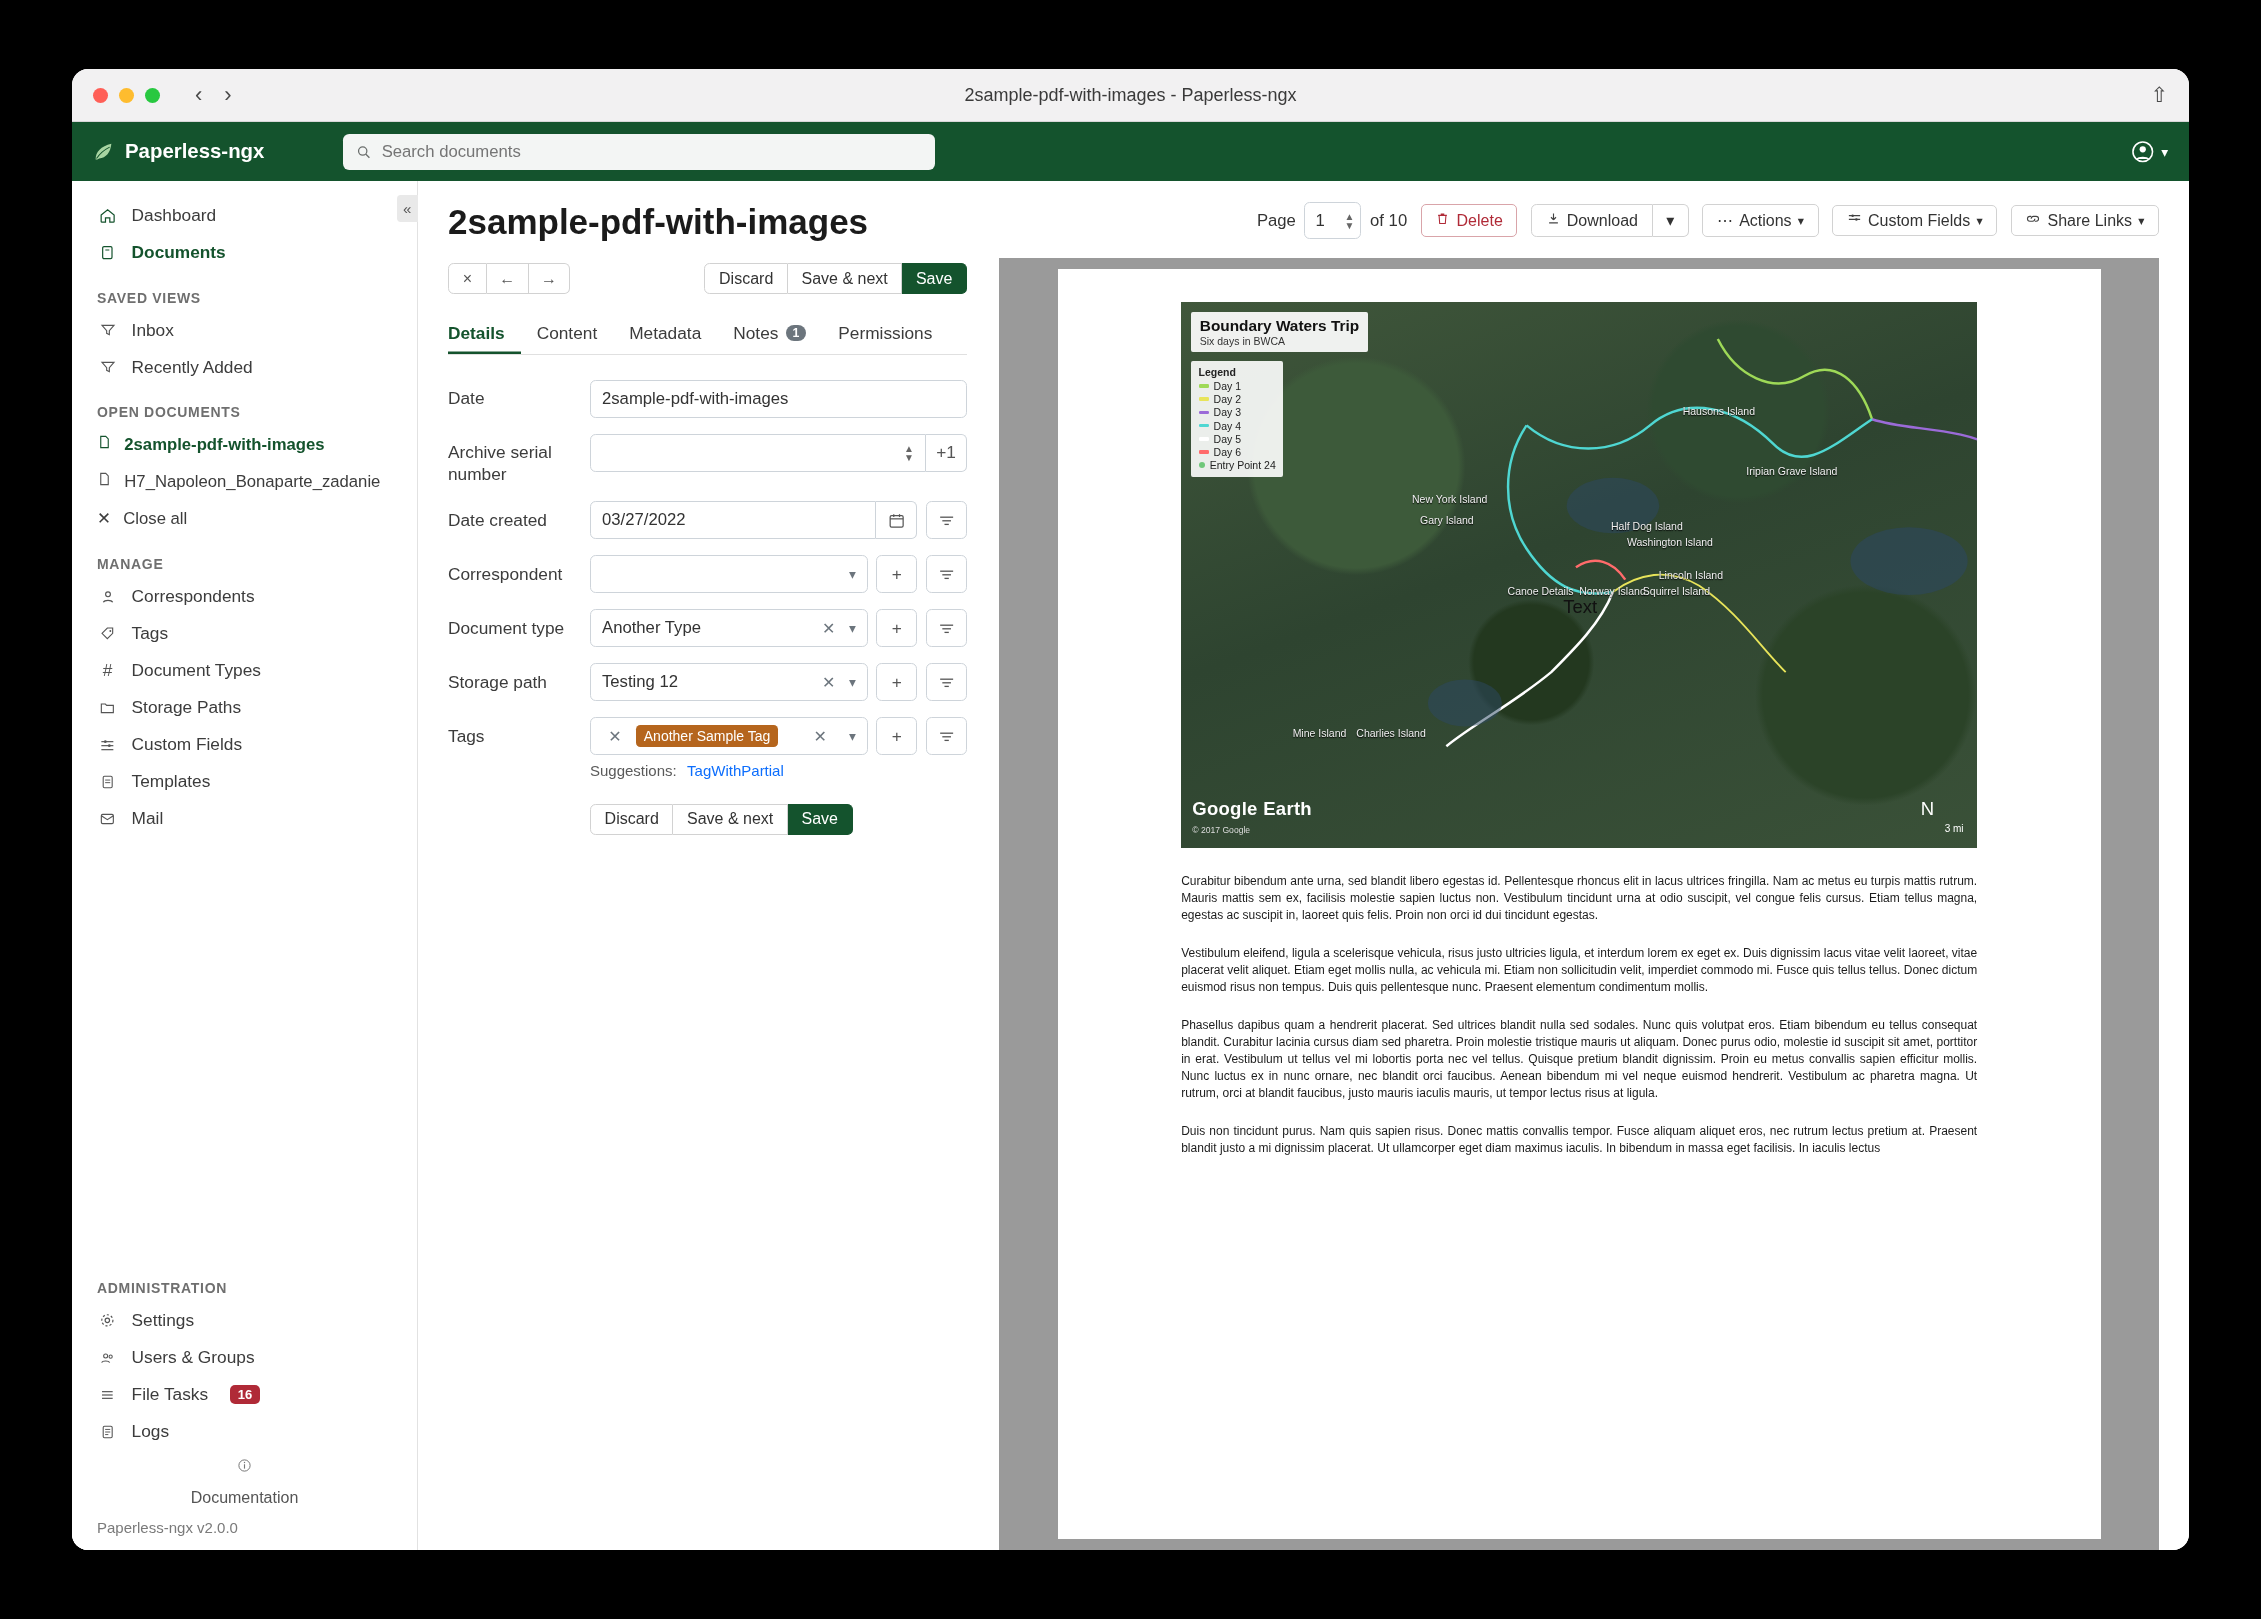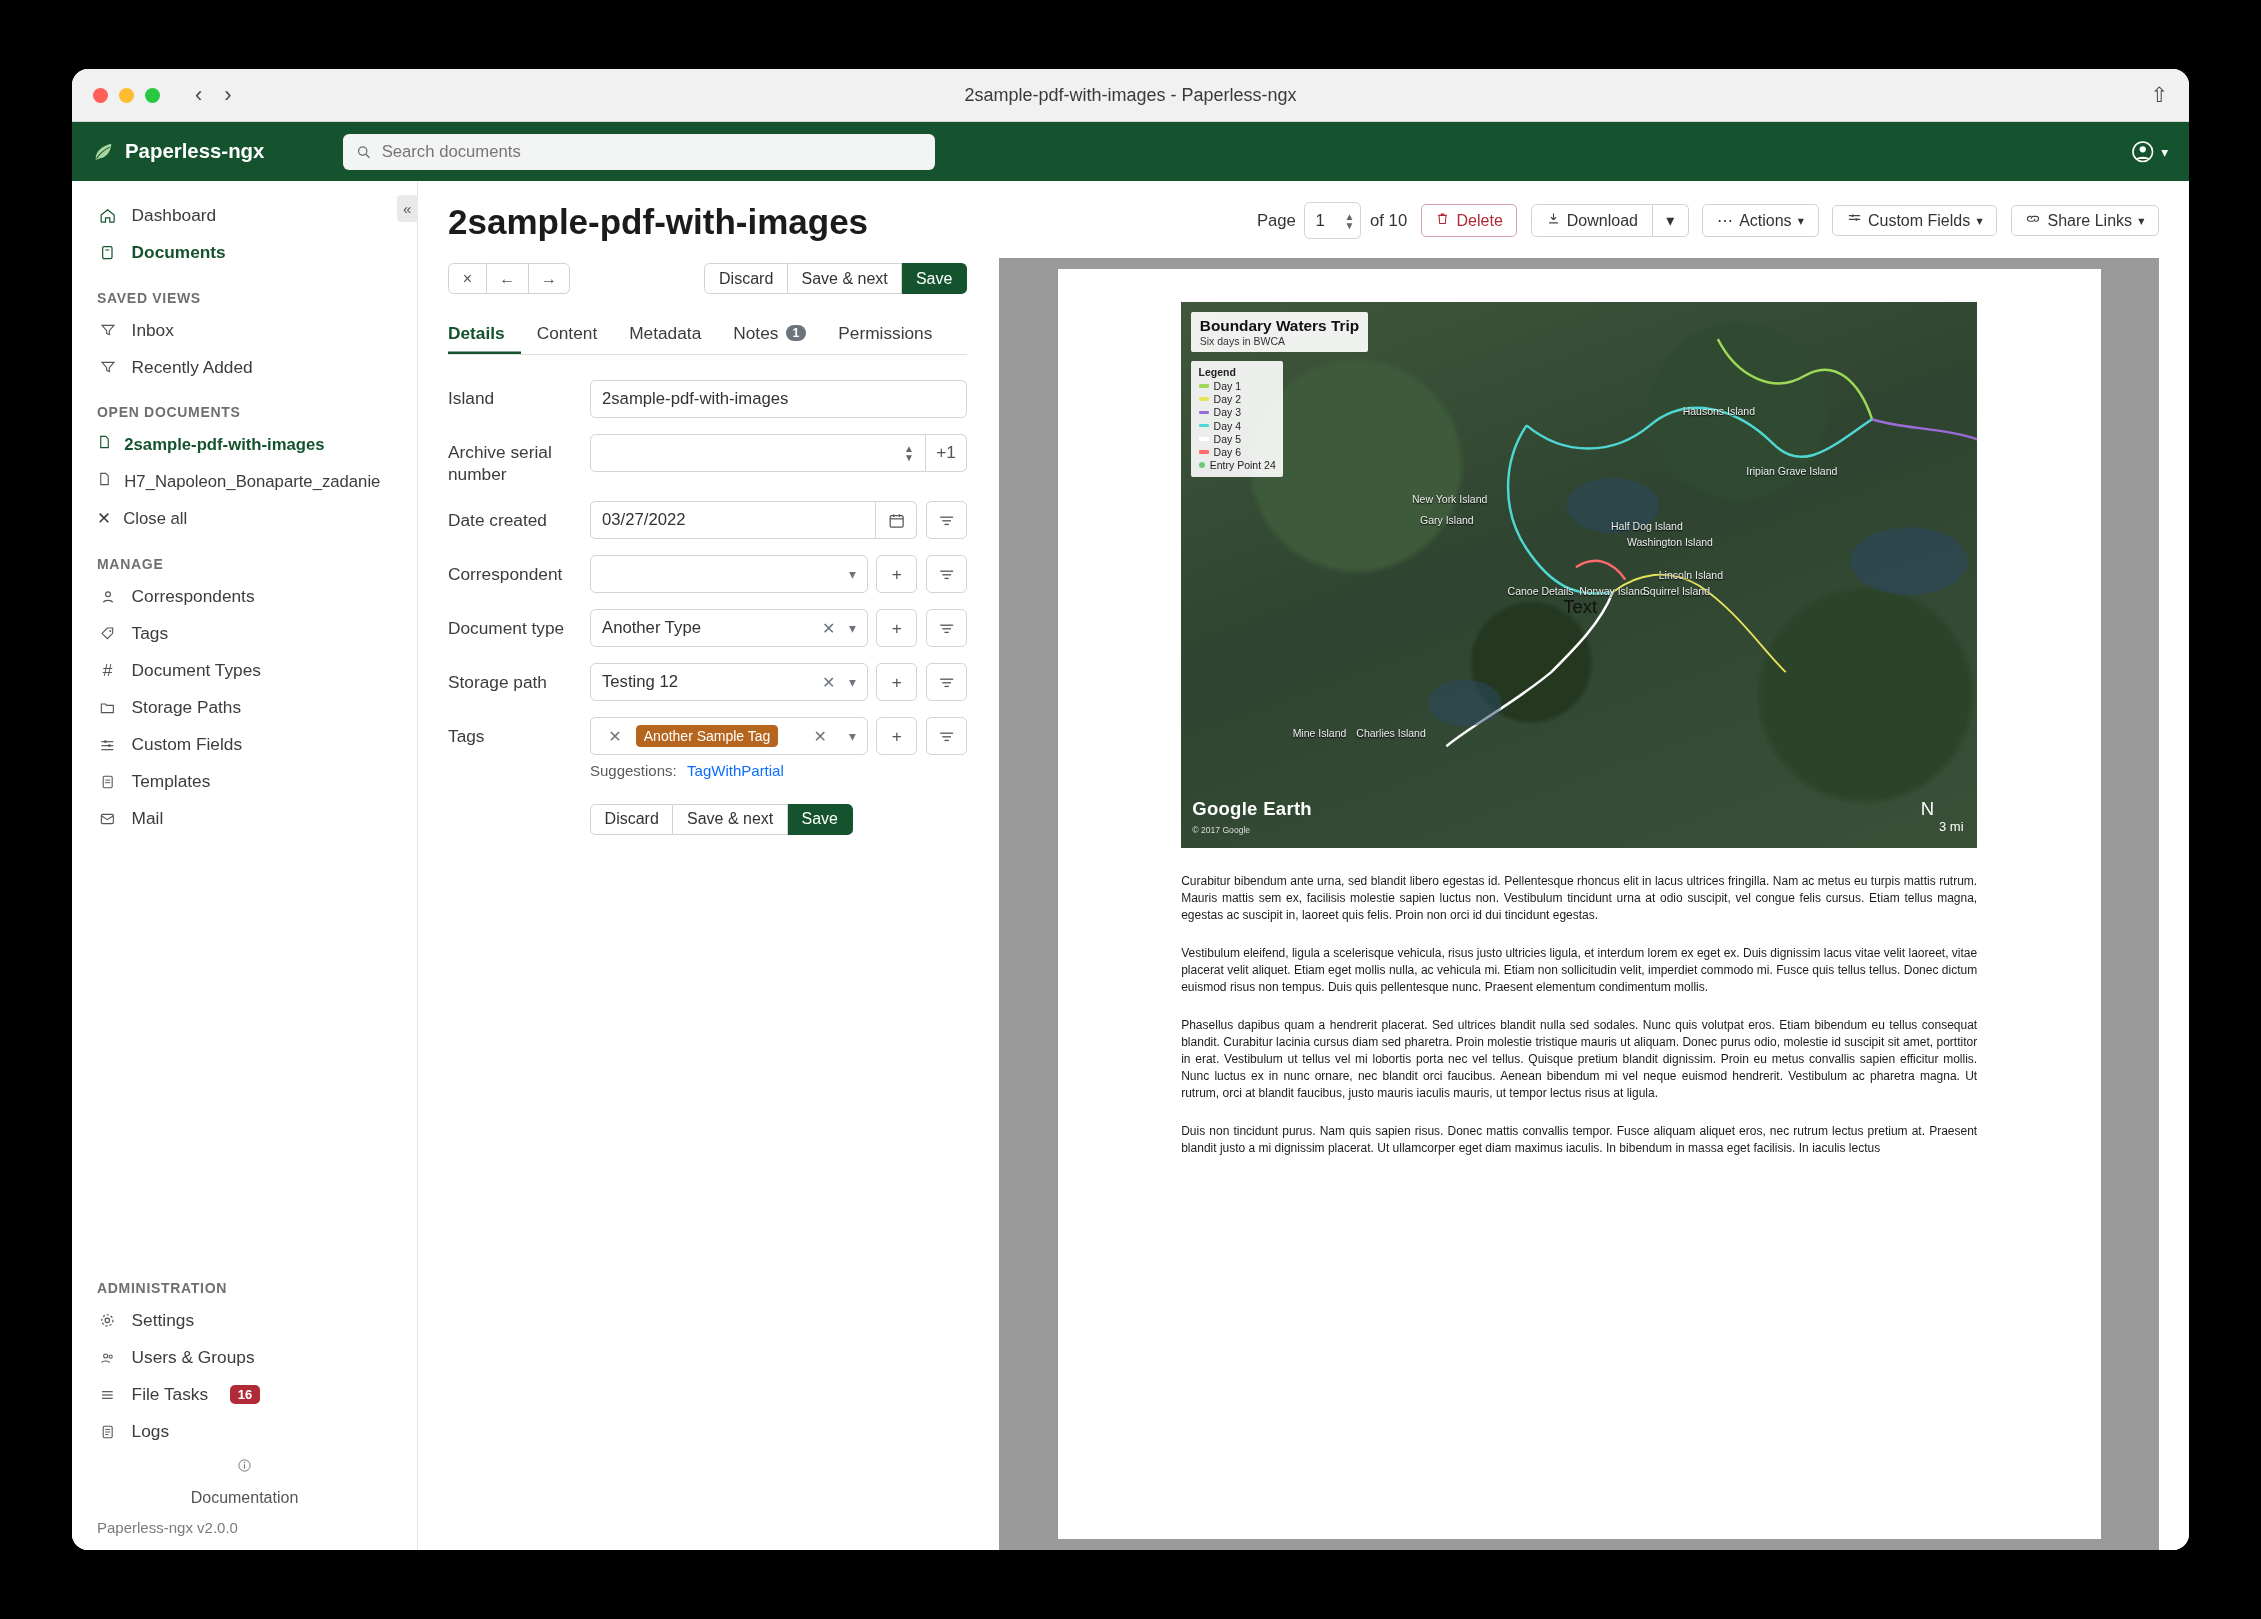--- a/index.html
+++ b/index.html
@@ -215,21 +215,21 @@
     position: absolute; left: 10px; top: 59px;
     background: rgba(255,255,255,0.9); padding: 5px 7.4px; border-radius: 1.9px;
     font-size: 10.5px; color: #222;
   }
   .map .legend .lg-title { font-weight: 700; margin-bottom: 2.5px; }
   .map .legend .lg-row { display: flex; align-items: center; gap: 5px; margin: 1.2px 0; }
   .map .legend .sw { width: 10px; height: 3.7px; border-radius: 1.2px; }
   .map .lbl { position: absolute; color: #f0f0f0; font-size: 10.5px; text-shadow: 0 0.6px 1.2px #000; }
   .map .ge { position: absolute; left: 11px; bottom: 28px; color: #fff; font-size: 18.5px; font-weight: 600; letter-spacing: 0.3px; }
   .map .ge-sub { position: absolute; left: 11px; bottom: 12.3px; color: #ddd; font-size: 8.6px; }
-  .map .scale { position: absolute; right: 13.6px; bottom: 13.6px; color: #fff; font-size: 13px; }
+  .map .scale { position: absolute; right: 13.6px; bottom: 13.6px; color: #fff; font-size: 10px; }
   .map .compass { position: absolute; right: 43px; bottom: 28px; color: #fff; font-size: 18.5px; }
   .map .text-mark { position: absolute; left: 48%; top: 54%; color: #111; font-size: 18.5px; }
 
   .para {
     width: 796px; margin: 0 auto; text-align: justify;
     font-size: 12px; line-height: 1.42; color: #1c1c1c;
     margin-top: 21px;
   }
   .para:first-of-type { margin-top: 25px; }
 </style>
@@ -494,21 +494,21 @@
           <div class="tab">
             <span>Notes</span>
             <span class="pill">1</span>
           </div>
           <div class="tab">
             <span>Permissions</span>
           </div>
         </div>
 
         <div class="frow">
-          <div class="flabel">Island</div>
+          <div class="flabel">Date</div>
           <div class="fctl">
             <div class="input">
               <span class="val">2sample-pdf-with-images</span>
             </div>
           </div>
         </div>
 
         <div class="frow">
           <div class="flabel">Archive serial number</div>
           <div class="fctl">

